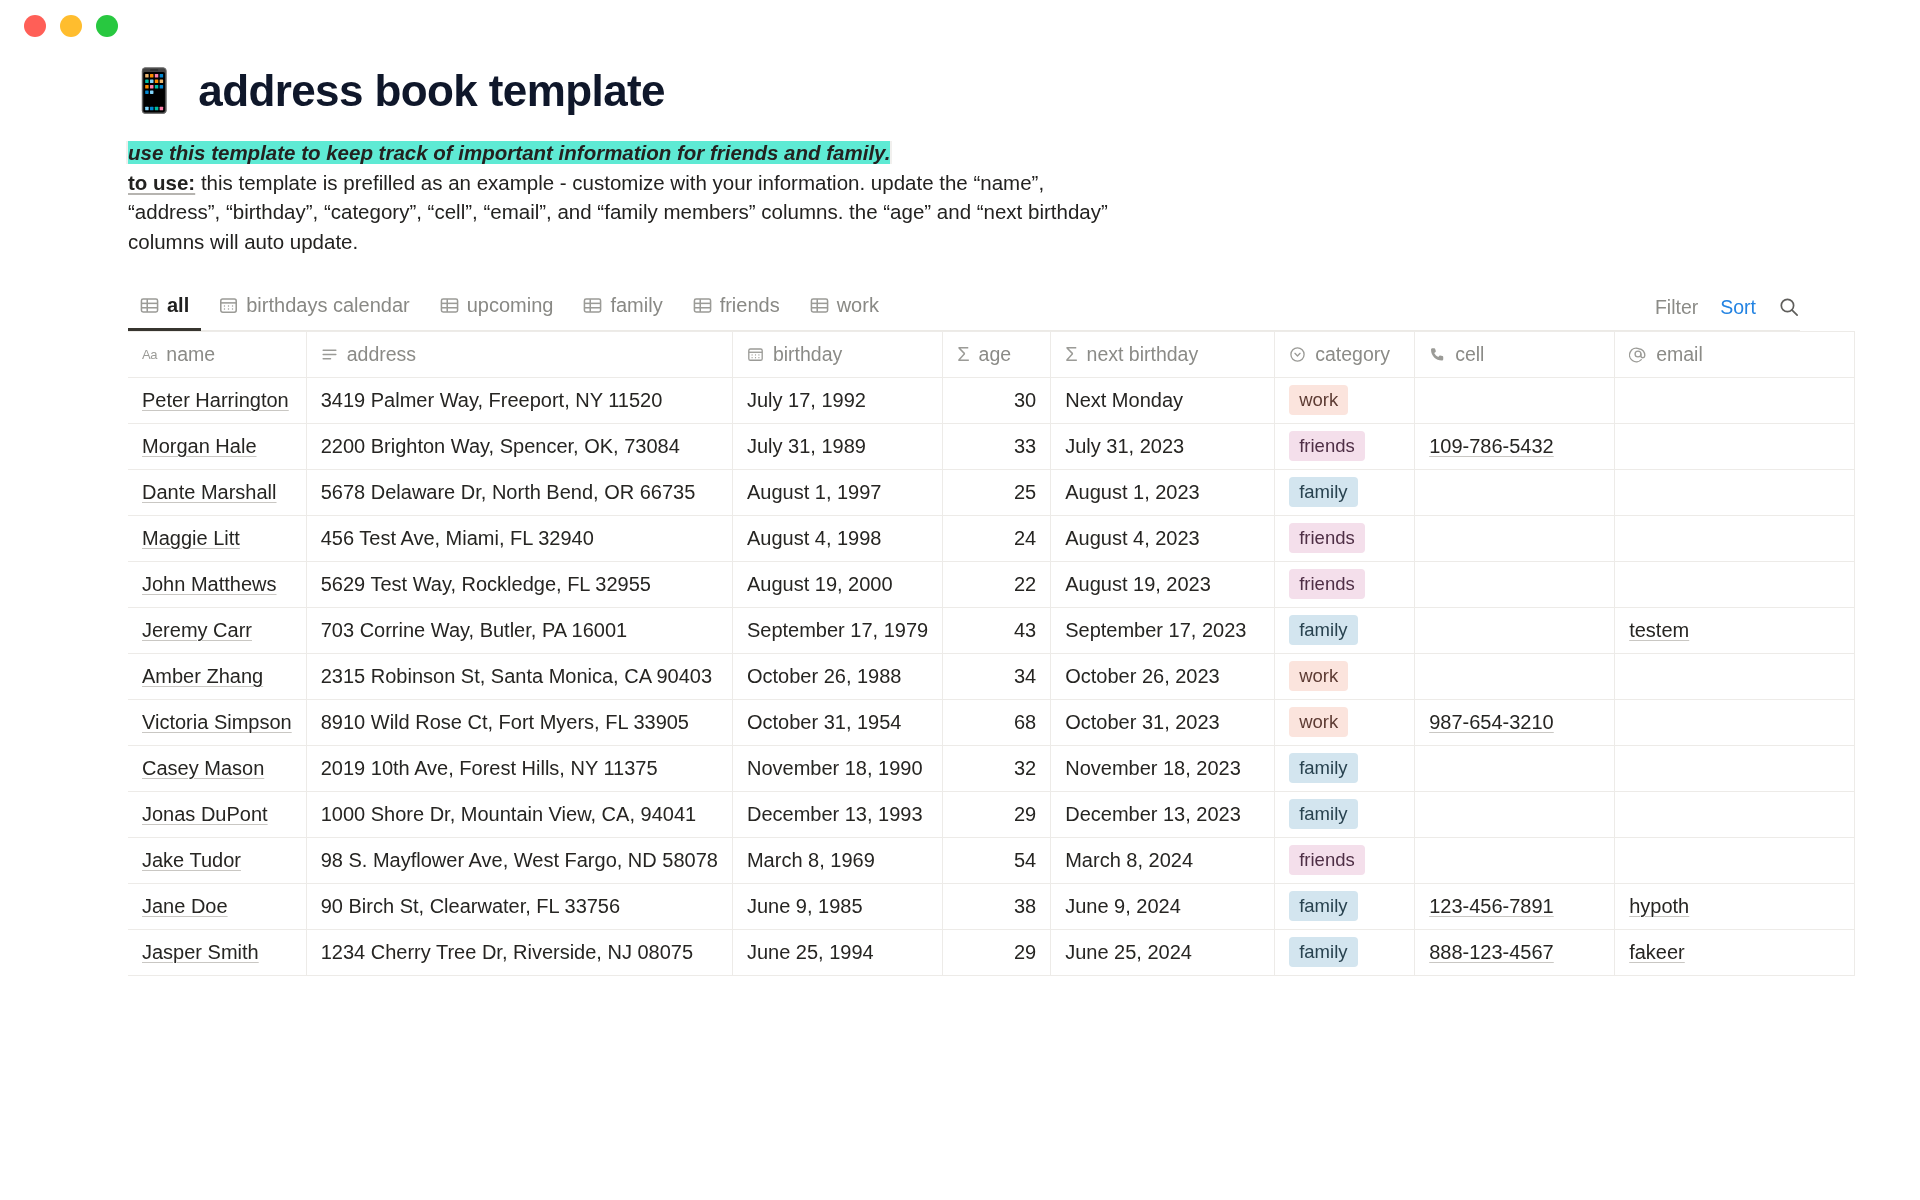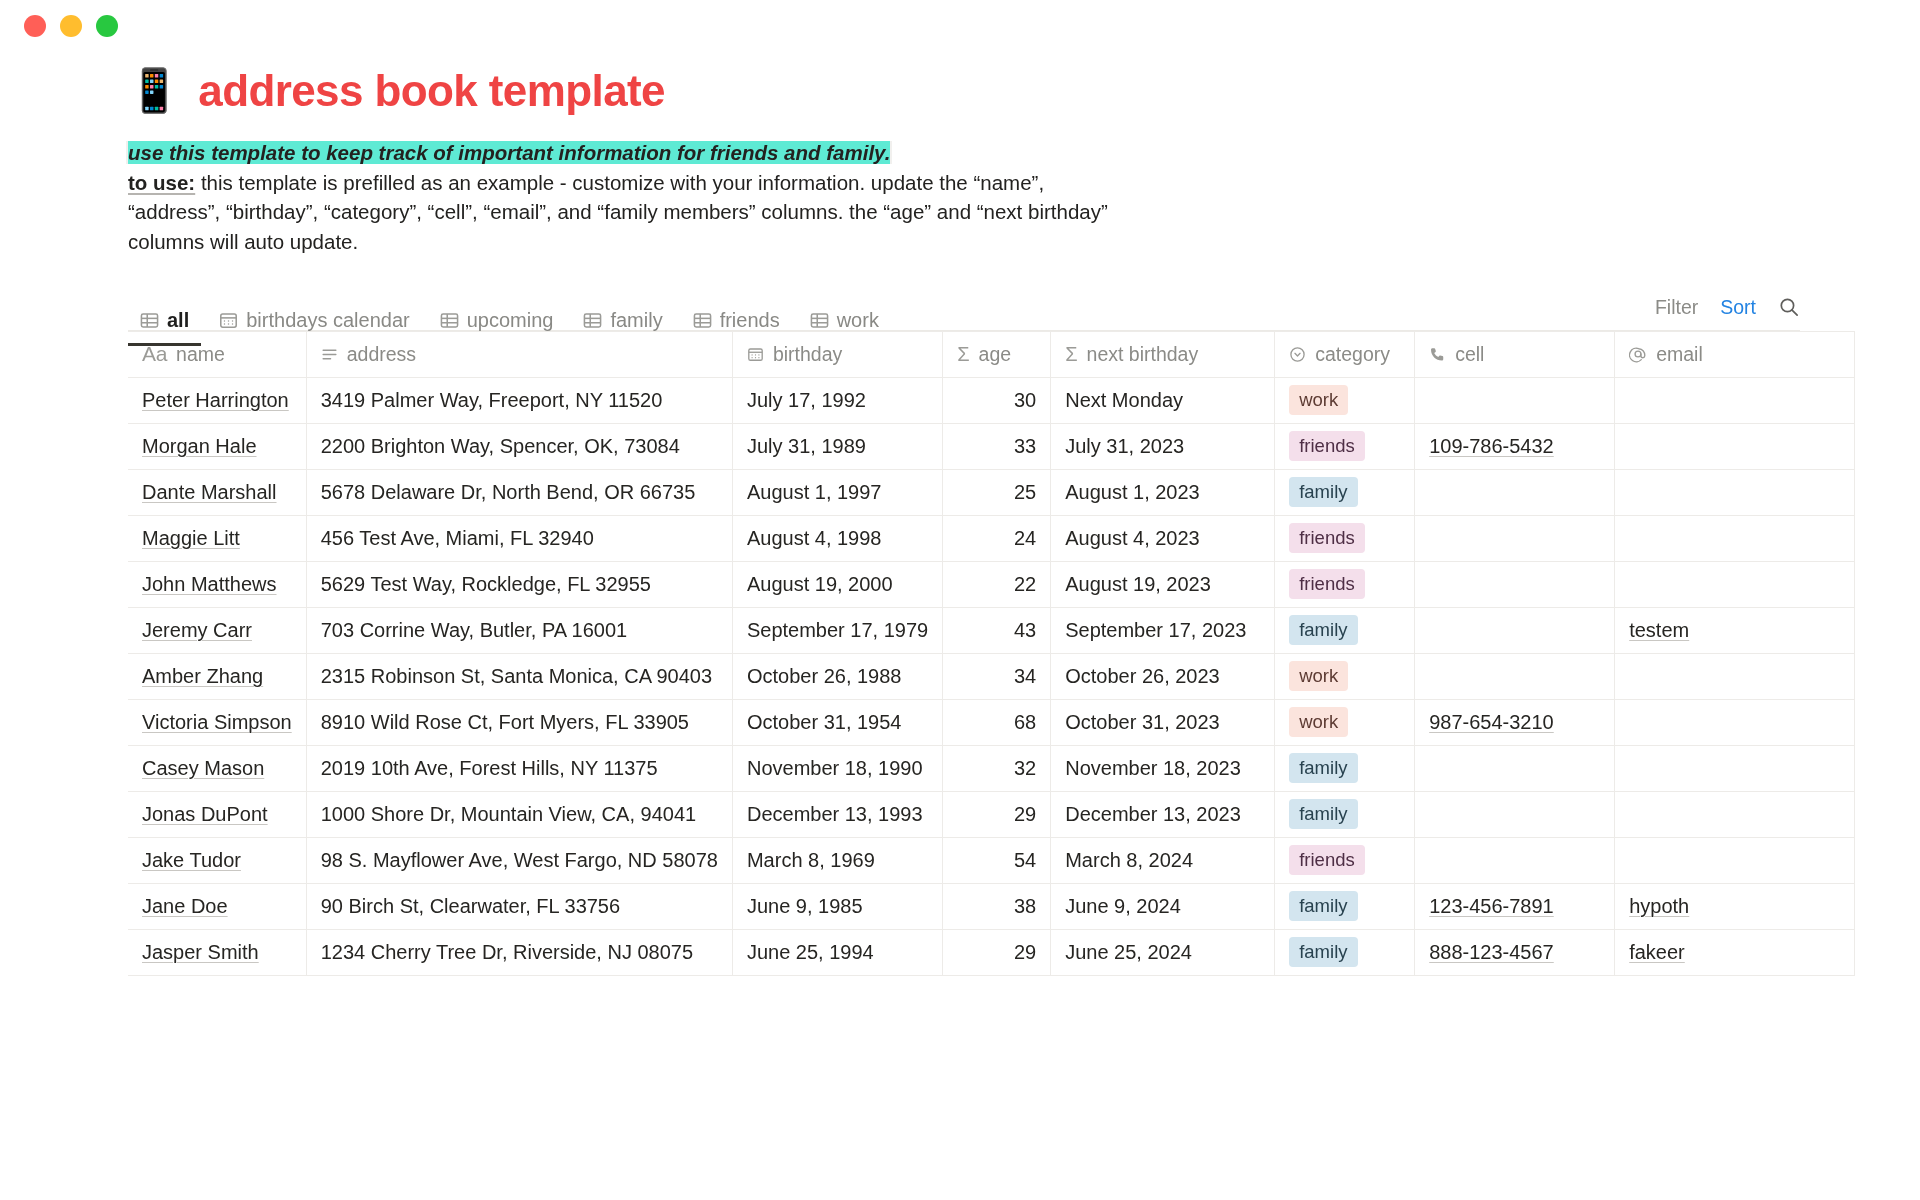--- a/index.html
+++ b/index.html
@@ -17,21 +17,21 @@
   .dot.red    { background:#ff5f57; }
   .dot.yellow { background:#ffbd2e; }
   .dot.green  { background:#28c840; }
 
   
   .page { padding:0 0 0 128px; }
 
   .title-row { display:flex; align-items:center; gap:18px; margin-top:14px; }
   .title-emoji { font-size:42px; line-height:1; }
   .page-title {
-    font-size:44px; font-weight:700; letter-spacing:-0.6px; color:#ef4444;
+    font-size:44px; font-weight:700; letter-spacing:-0.6px; color:#0f172a;
   }
 
   .desc { margin-top:22px; max-width:1010px; color:#232220; }
   .desc p { font-size:20.5px; line-height:1.45; }
   .desc .lead {
     font-style:italic; font-weight:700; background:#5eead4;
     display:inline; box-shadow:2px 0 0 #f1f0ee, -2px 0 0 #f1f0ee;text-align:center;
   }
   .u-bold { font-weight:700; text-decoration:underline; text-underline-offset:3px;
             text-decoration-color:#b6b4b0; }
@@ -41,21 +41,21 @@
   .toolbar {
     margin-top:30px; margin-right:120px;
     display:flex; align-items:flex-end; justify-content:space-between;
     border-bottom:1px solid #eceae6;
   }
   .tabs { display:flex; align-items:flex-end; gap:0; }
   .tab {
     display:flex; align-items:center; gap:8px;
     padding:6px 12px 11px 12px; margin-right:6px;
     font-size:20px; color:#898985; cursor:pointer;
-    border-bottom:3px solid transparent; position:relative; top:16px;
+    border-bottom:3px solid transparent; position:relative; top:1px;
   }
   .tab.active { color:#1f1f1e; font-weight:600; border-bottom-color:#37352f; }
   .tab svg { display:block; }
 
   .tools { display:flex; align-items:flex-start; gap:22px; padding-bottom:11px; }
   .tool { font-size:19.5px; color:#8b8b87; cursor:pointer; }
   .tool.sort { color:#2383e2; }
   .tool-icon { cursor:pointer; display:flex; align-items:center; }
 
   
@@ -66,21 +66,21 @@
     border-bottom:1px solid #edebe8;
     text-align:left; padding:0 14px;
     font-size:20px; color:#262522; white-space:nowrap; overflow:hidden;
   }
   th {
     height:46px; color:#8b8b87; font-weight:400; font-size:19.5px;
     border-top:1px solid #edebe8;
   }
   th .hd { display:flex; align-items:center; gap:9px; }
   .hd-ico { color:#9b9b97; display:flex; align-items:center; }
-  .aa { font-size:21px; color:#9b9b97; font-weight:400; letter-spacing:-0.3px; }
+  .aa { font-size:13px; color:#9b9b97; font-weight:400; letter-spacing:-0.3px; }
   .sig { font-size:20px; color:#9b9b97; }
   td { height:46px; }
   td.num { text-align:right; }
   .lnk { text-decoration:underline; text-underline-offset:3px;
          text-decoration-color:#c9c7c3; text-decoration-thickness:1px; cursor:pointer; }
   .name { font-weight:500; }
 
   .tag {
     display:inline-block; padding:3px 10px 4px; border-radius:4px;
     font-size:18.5px; line-height:1.25;

